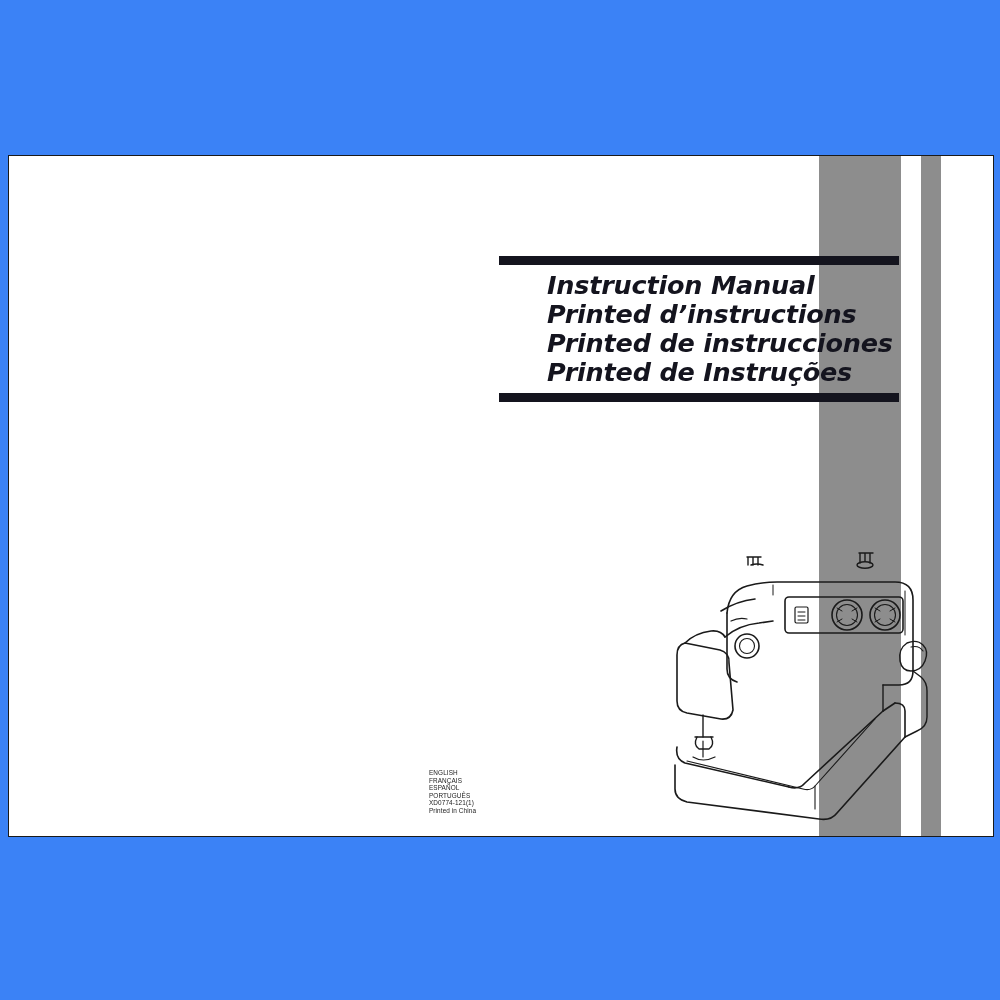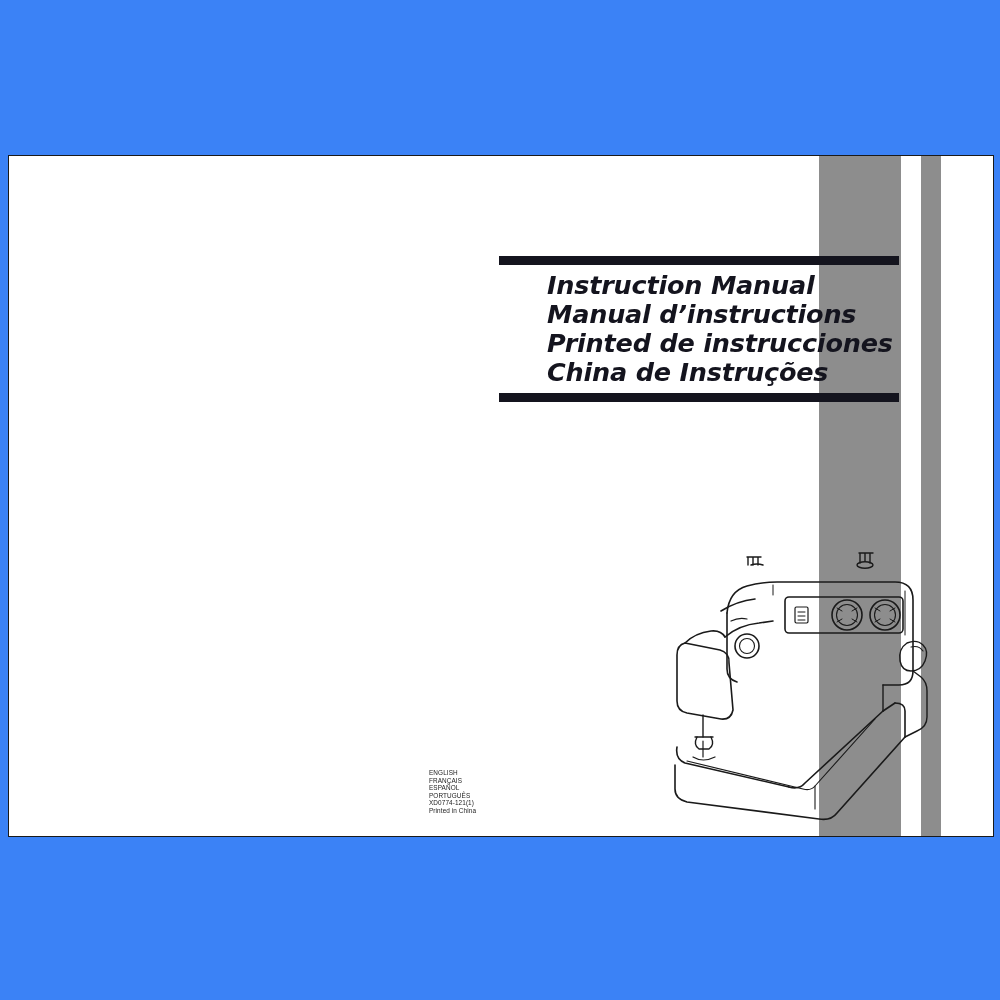--- a/index.html
+++ b/index.html
@@ -99,23 +99,23 @@
 
   <div id="cover">
 
     <div class="grey-band" id="band-wide"></div>
     <div class="grey-band" id="band-thin"></div>
 
     <div id="title-block">
       <div class="rule" id="rule-top"></div>
       <div id="titles">
         <div class="title-line">Instruction Manual</div>
-        <div class="title-line">Manual d’instructions</div>
+        <div class="title-line">Printed d’instructions</div>
         <div class="title-line">Printed de instrucciones</div>
-        <div class="title-line">China de Instruções</div>
+        <div class="title-line">Printed de Instruções</div>
       </div>
       <div class="rule" id="rule-bottom"></div>
     </div>
 
     <div id="codes">
       <div>ENGLISH</div>
       <div>FRANÇAIS</div>
       <div>ESPAÑOL</div>
       <div>PORTUGUÊS</div>
       <div>XD0774-121(1)</div>

